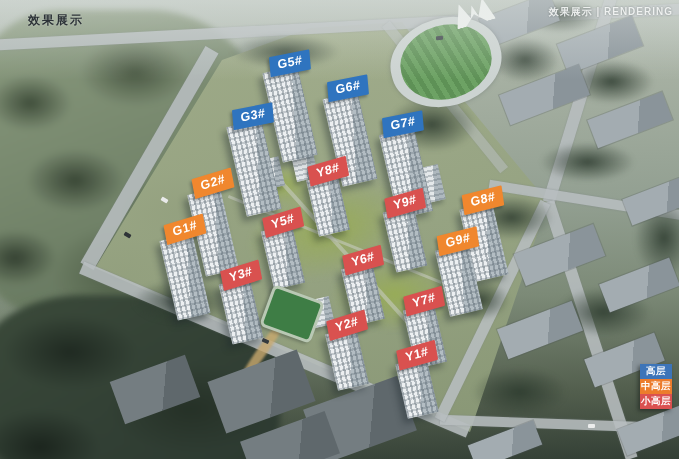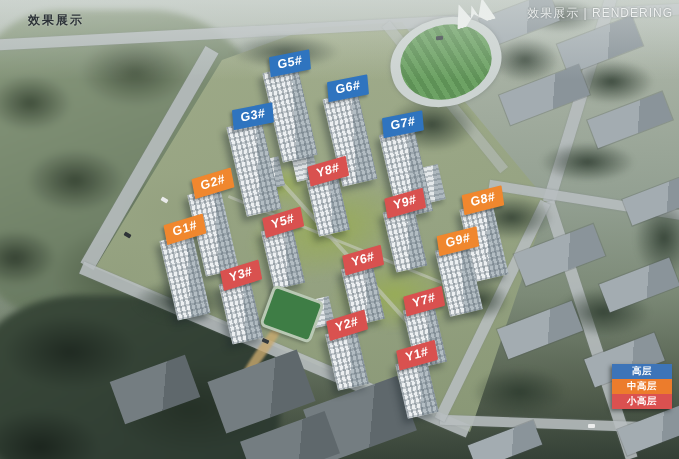--- a/index.html
+++ b/index.html
@@ -67,24 +67,24 @@
   .playground{background:#3e7d45;border:3px solid #b9c8b4;border-radius:6px;transform:rotate(20deg);z-index:7;
     box-shadow:-2px 2px 3px rgba(30,40,40,.3);}
   .tanpath{background:#c9a96e;border-radius:50%;opacity:.8;filter:blur(1px);}
   .car{position:absolute;border-radius:1px;z-index:8;}
   .haze{background:linear-gradient(180deg, rgba(228,233,230,.45), rgba(228,233,230,0));pointer-events:none;z-index:25;}
   .title{
     position:absolute;left:28px;top:12px;font-size:12px;font-weight:bold;color:#2b3136;
     letter-spacing:2px;z-index:40;text-shadow:0 0 2px rgba(230,235,232,.5);
   }
   .watermark{
-    position:absolute;right:6px;top:5px;font-size:12px;color:#f2f4f3;letter-spacing:1px;
-    z-index:40;opacity:.92;text-shadow:0 0 2px rgba(60,70,70,.6);
-  }
-  .legend{position:absolute;right:7px;bottom:50px;width:60px;z-index:40;box-shadow:-2px 2px 4px rgba(15,22,20,.5);}
+    position:absolute;right:6px;top:5px;font-size:10px;color:#f2f4f3;letter-spacing:1px;
+    z-index:40;opacity:.92;text-shadow:0 0 2px rgba(60,70,70,.6);font-weight:bold;
+  }
+  .legend{position:absolute;right:7px;bottom:50px;width:32px;z-index:40;box-shadow:-2px 2px 4px rgba(15,22,20,.5);}
   .legend-row{height:15px;display:flex;align-items:center;justify-content:center;
     color:#fff;font-size:9.5px;font-weight:bold;letter-spacing:.5px;white-space:nowrap;}
 </style>
 </head>
 <body>
 
 <div class="scene">
 
   <div class="abs forest" style="left:-30px;top:10px;width:300px;height:310px;"></div>
   <div class="abs woods" style="left:-20px;top:295px;width:300px;height:190px;"></div>

